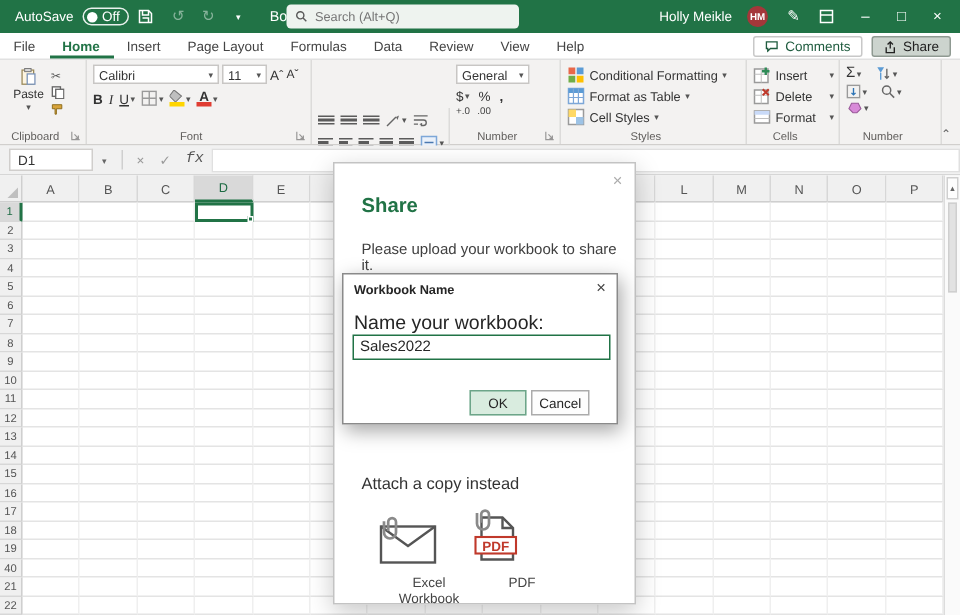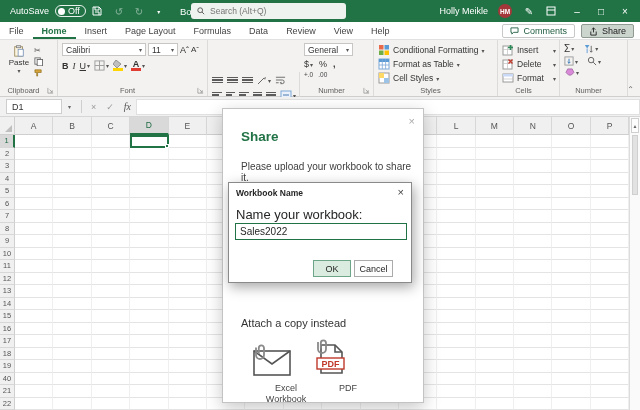--- a/index.html
+++ b/index.html
@@ -62,21 +62,21 @@
   .edit-row { display:flex; gap:9px; align-items:center; font-size:9px; }
   .ribbon-collapse { position:absolute; right:6px; bottom:2px; font-size:8px; color:#666; }
   .ico12 { width:12px; height:12px; display:inline-block; }
 
   
   .formulabar { position:absolute; left:0; top:97px; width:640px; height:20px; background:#f1f1f1; display:flex; align-items:center; border-bottom:1px solid #d6d6d6; }
   .namebox { width:56px; height:15px; background:#fff; border:1px solid #d0cecc; margin-left:6px; font-size:9px; color:#333; display:flex; align-items:center; padding-left:5px; }
   .nb-caret { font-size:6px; color:#666; margin:0 6px 0 6px; }
   .fb-sep { width:1px; height:13px; background:#cfcfcf; margin:0 4px; }
   .fb-ico { font-size:9px; color:#9a9a9a; margin:0 5px; }
-  .fx { font-family:Liberation Serif, serif; font-style:italic; font-size:10px; color:#555; margin:0 5px; }
+  .fx { font-family:Liberation Mono, monospace; font-style:italic; font-size:10px; color:#555; margin:0 5px; }
   .fb-input { flex:1; height:16px; background:#fff; border:1px solid #e0e0e0; margin-right:0; font-size:9px; padding-left:4px; color:#333; }
 
   
   .sheet { position:absolute; left:0; top:117px; width:640px; height:293px; background:#fff; }
   .colheads { display:flex; height:18px; }
   .corner { width:15px; height:18px; background:#f0f0f0; border-right:1px solid #cfcfcf; border-bottom:1px solid #cfcfcf; position:relative; }
   .corner:after { content:""; position:absolute; right:2px; bottom:2px; border-left:7px solid transparent; border-bottom:7px solid #bfbfbf; }
   .col-h { width:38.4px; height:18px; background:#f0f0f0; border-right:1px solid #d7d7d7; border-bottom:1px solid #cfcfcf; font-size:8.5px; color:#555; display:flex; align-items:center; justify-content:center; }
   .col-h.sel { background:#d9d9d9; border-bottom:2px solid #217346; color:#1e6b43; }
   .g-row { display:flex; height:12.5px; }

